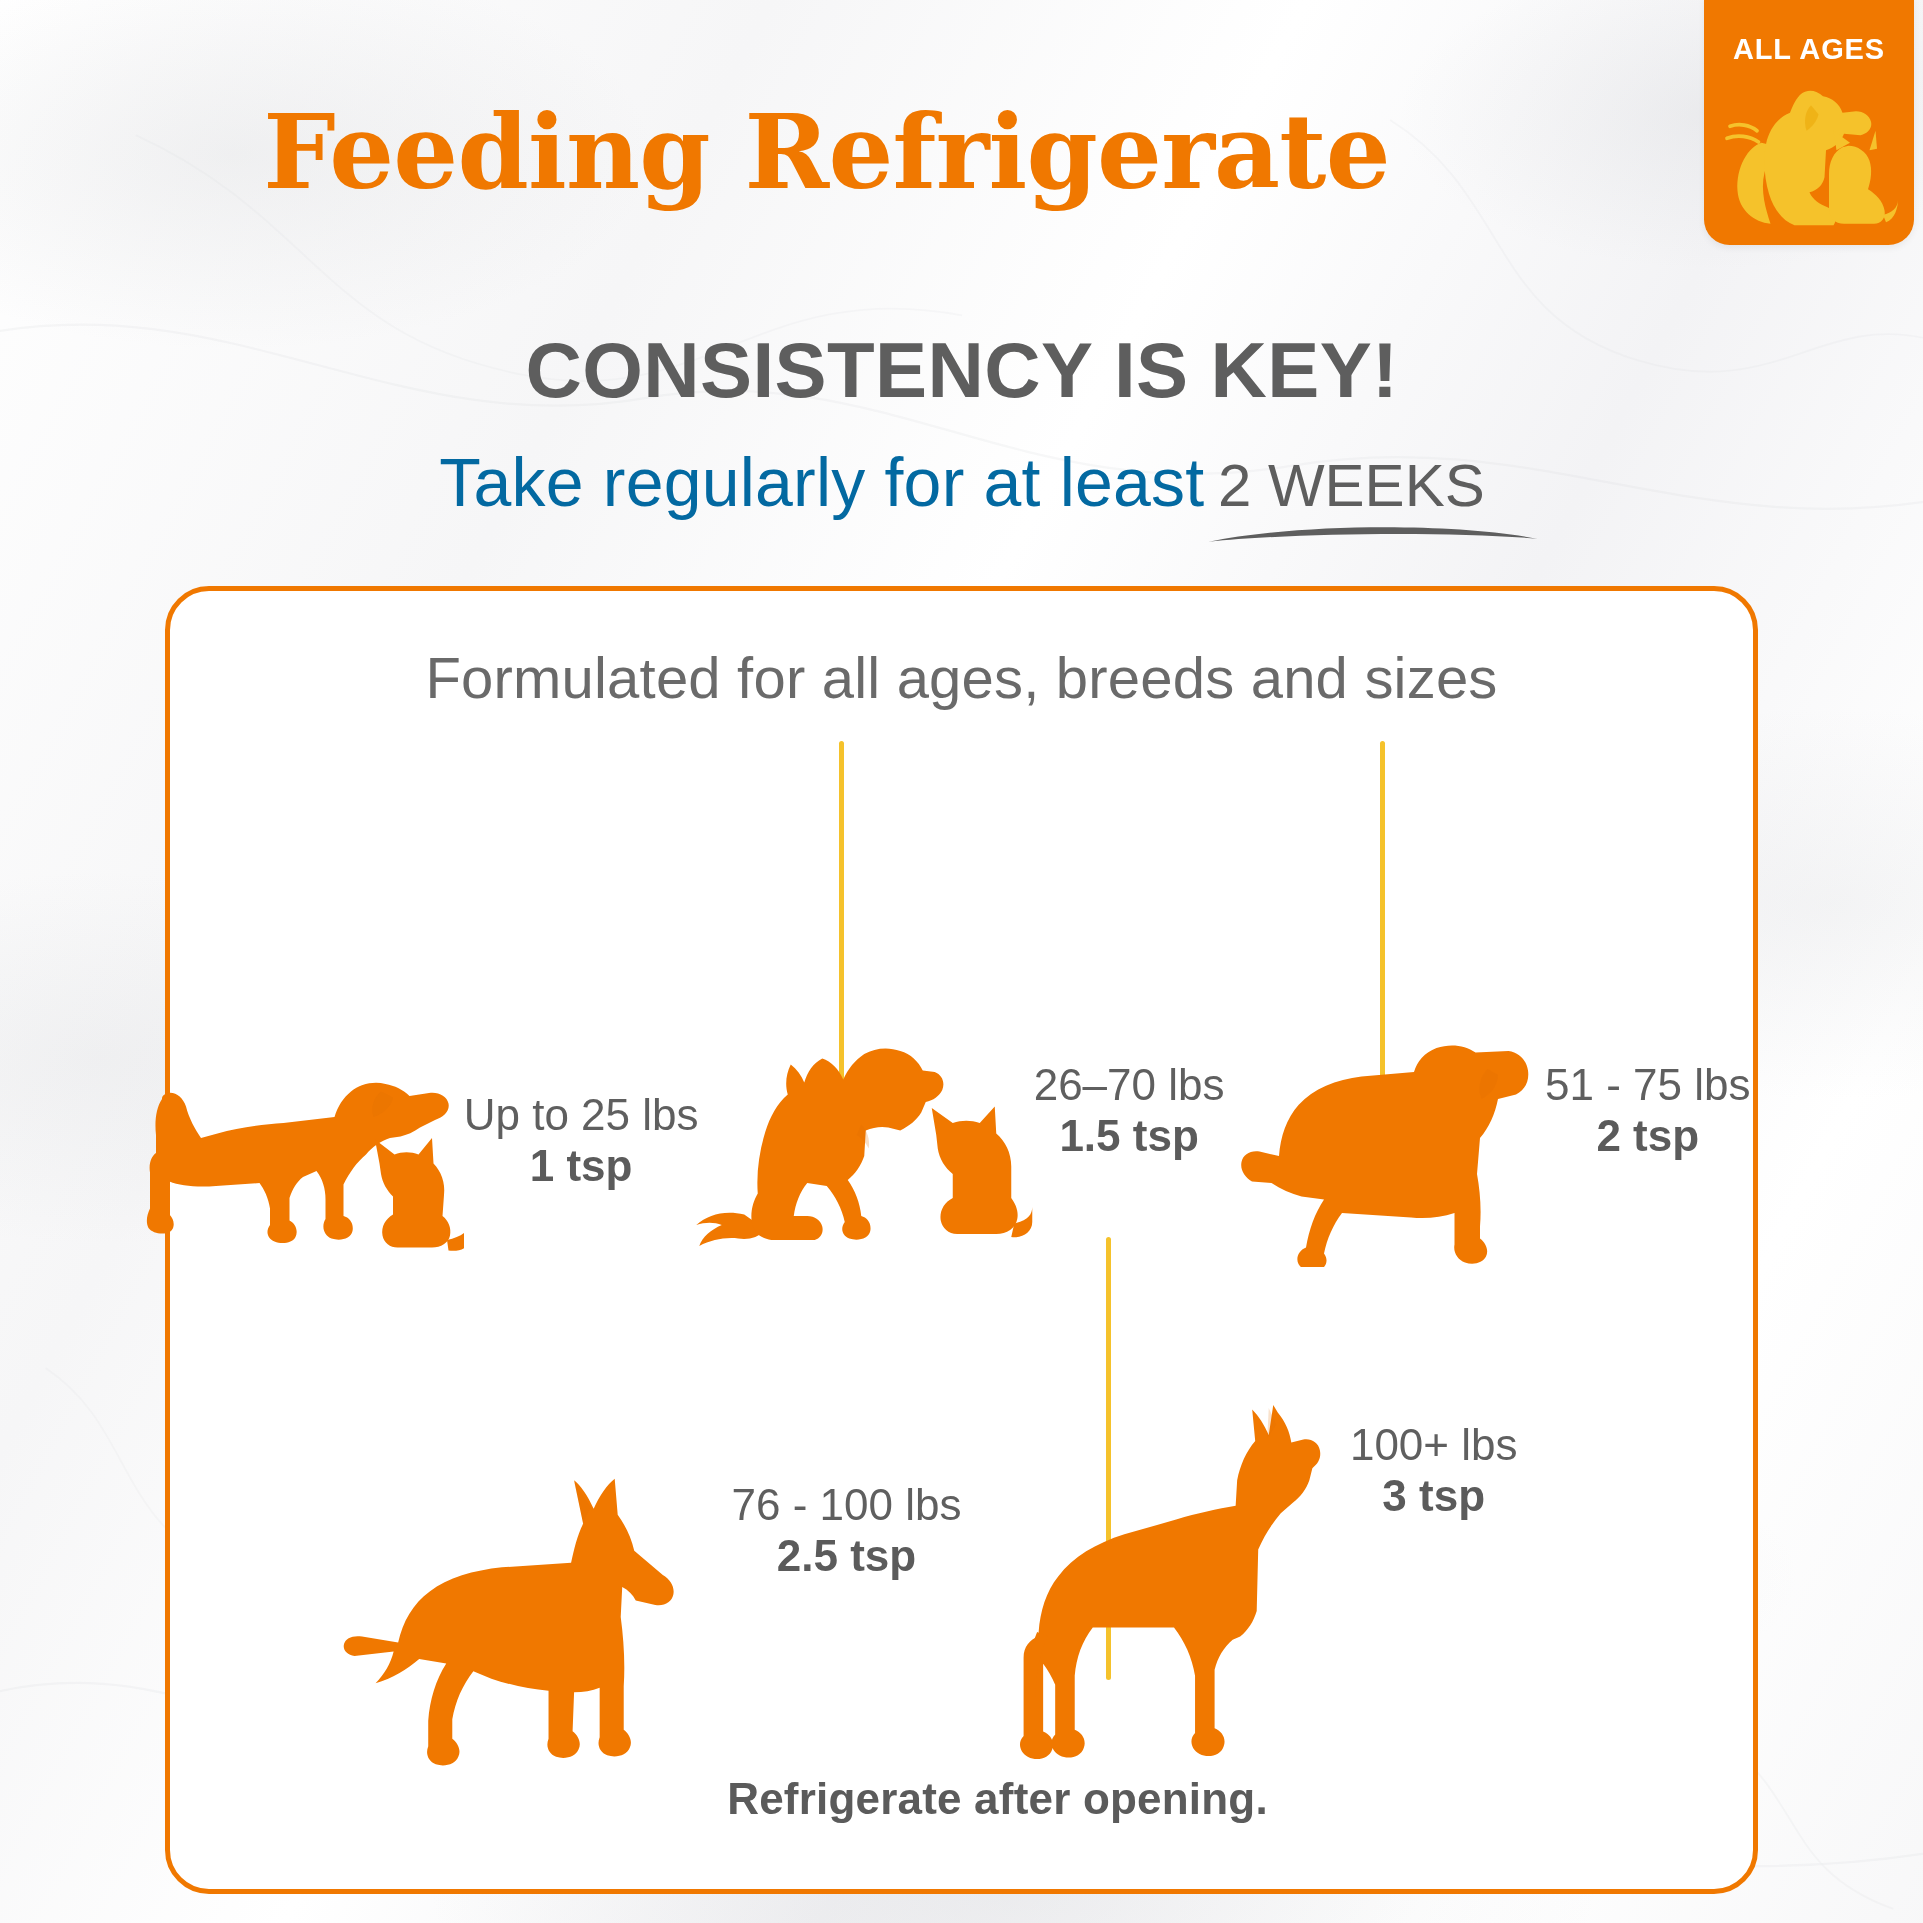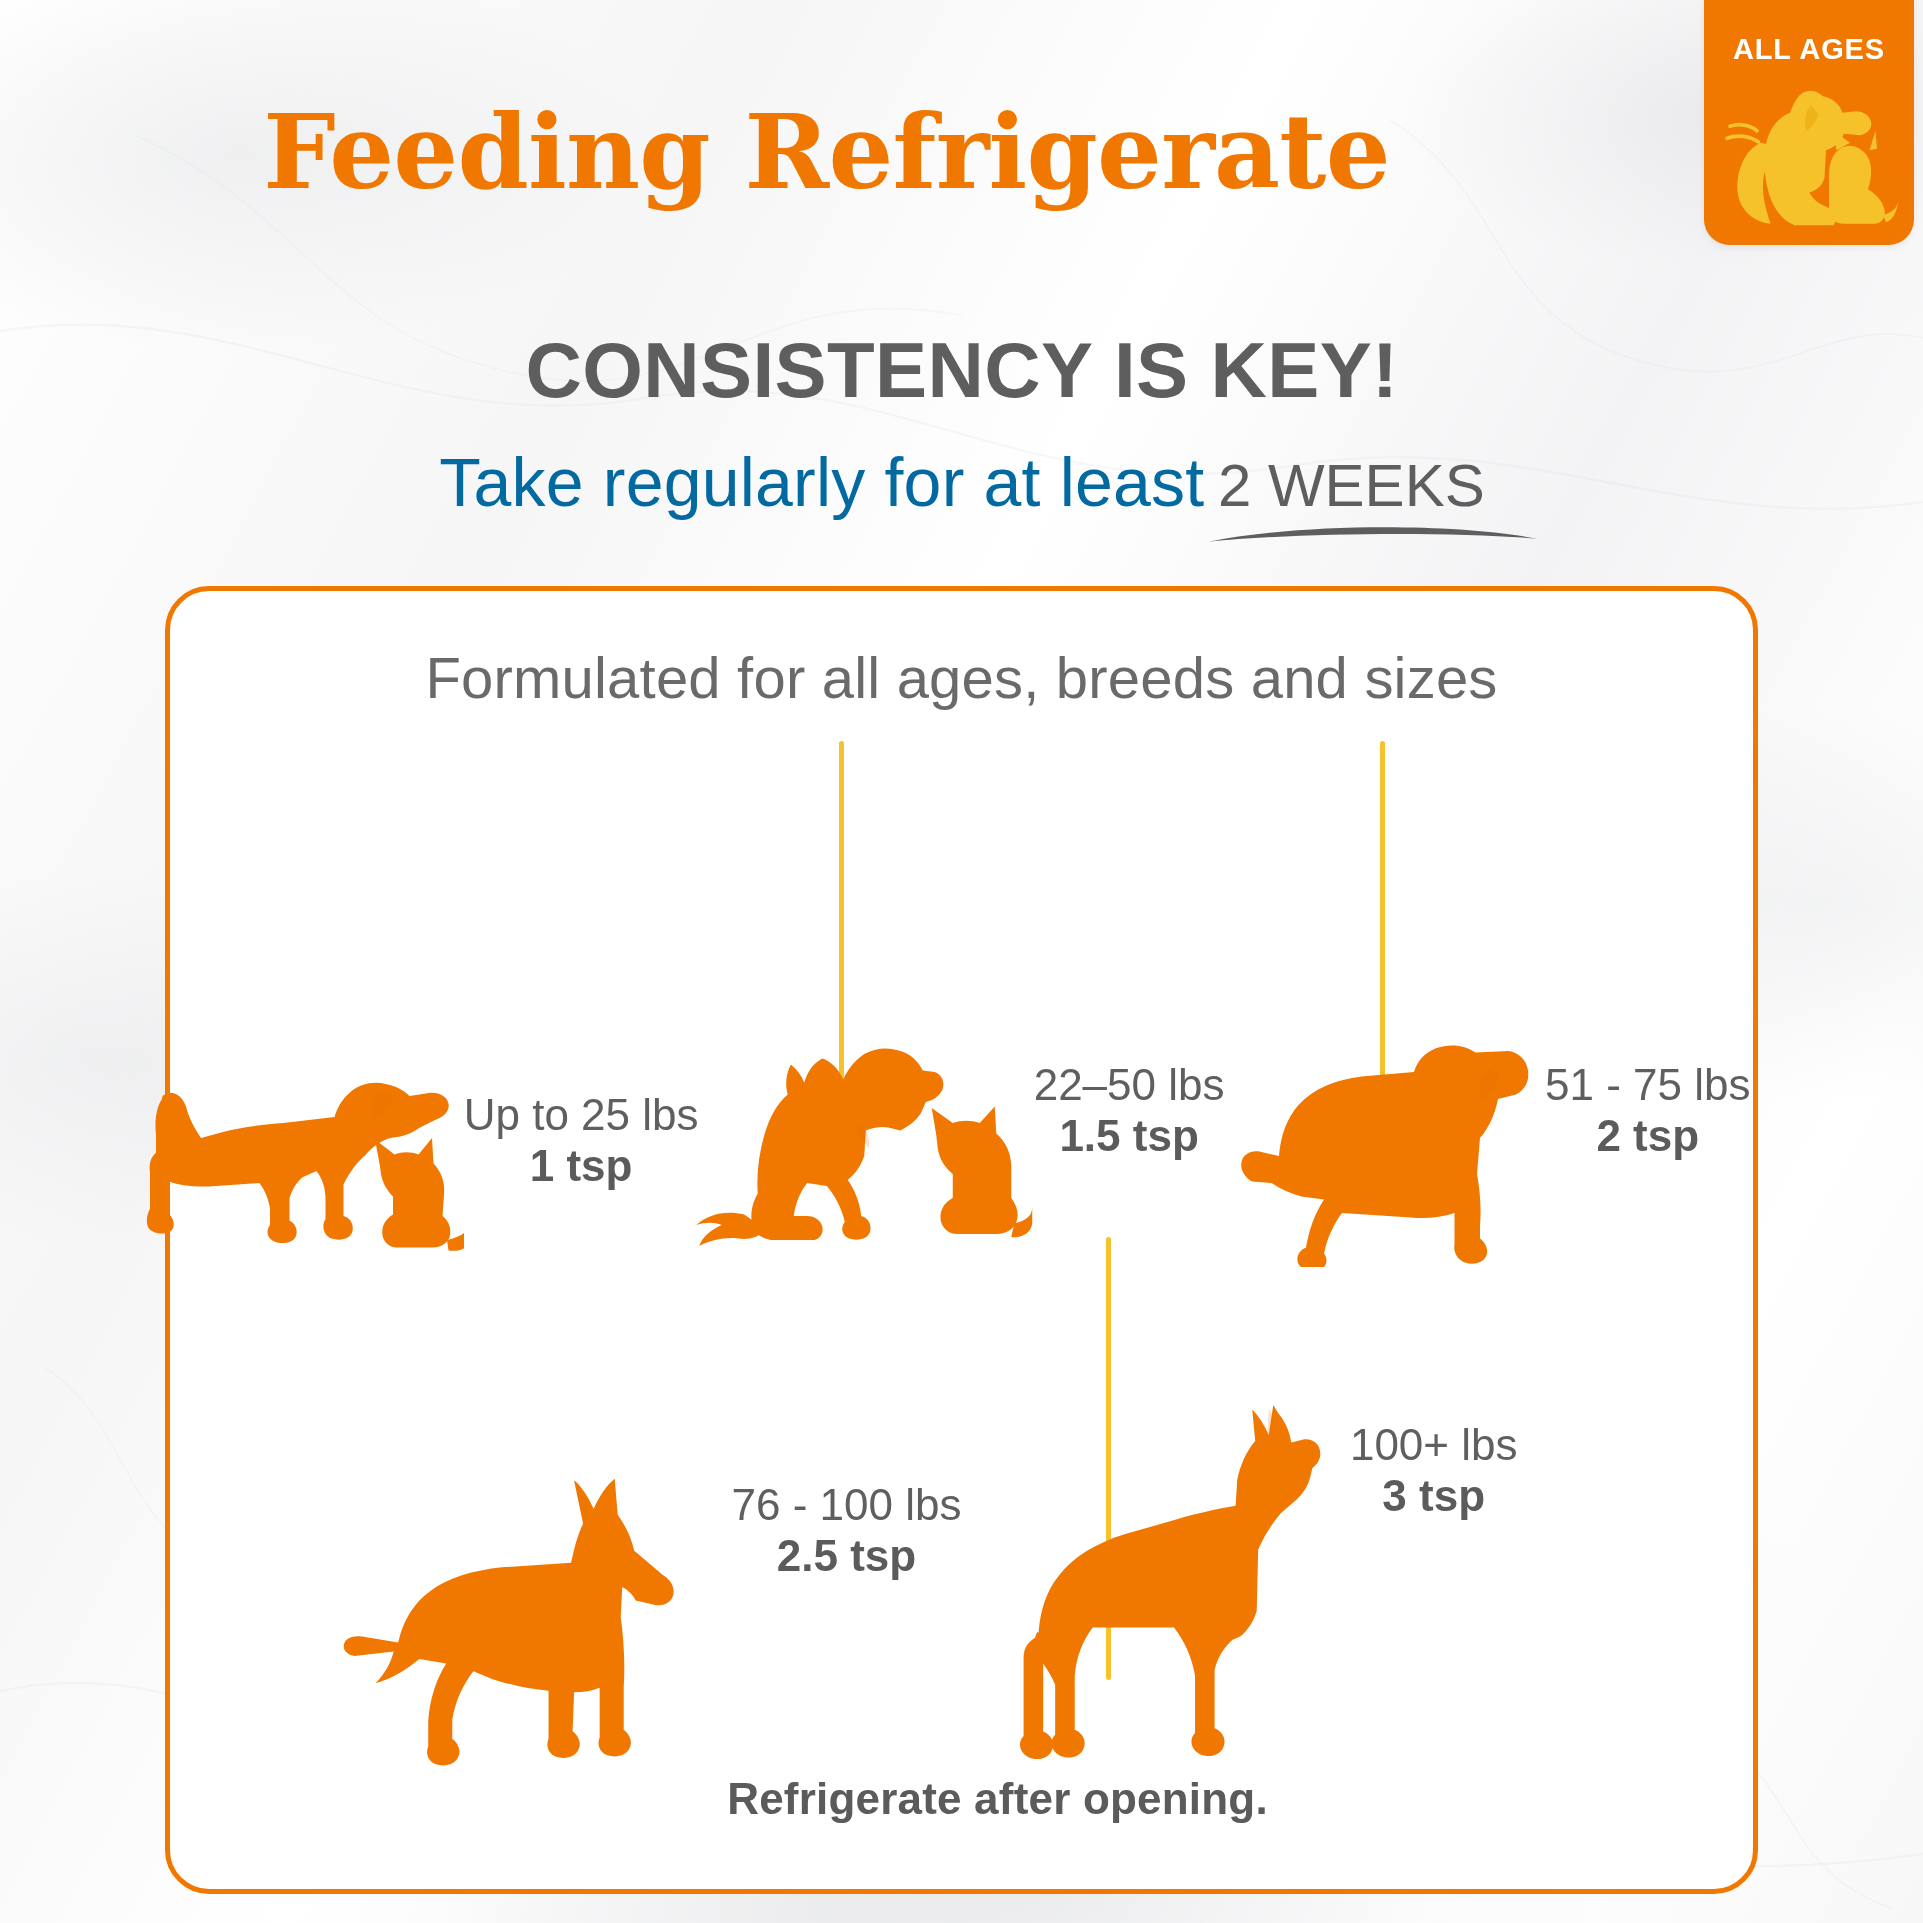--- a/index.html
+++ b/index.html
@@ -363,21 +363,21 @@
               <path d="M340 124 L334 88 L362 108 C374 104 386 104 398 108 L418 86 L420 122
                        C432 132 440 148 440 166 L440 208 C446 216 450 226 448 236
                        C446 248 434 256 420 256 L368 256 C356 256 348 248 346 238
                        C344 226 350 214 362 208 L362 176 C352 168 344 156 342 142 Z"></path>
 
               <path d="M444 242 C462 238 468 230 468 220 L468 240 C468 254 454 262 440 260 Z"></path>
             </g>
           </svg>
         </div>
         <div class="labels">
-          <div class="wt">22–50 lbs</div>
+          <div class="wt">26–70 lbs</div>
           <div class="dose">1.5 tsp</div>
         </div>
       </div>
 
       <div class="cell" style="width:526px;">
         <div class="art">
           <svg width="316" height="225" viewBox="0 0 420 300">
             <g fill="#F07800">
               <path d="M30 186 C20 180 14 170 16 160 C18 150 28 144 40 146
                        L66 152 C68 126 76 102 92 84 C112 62 142 50 176 46

